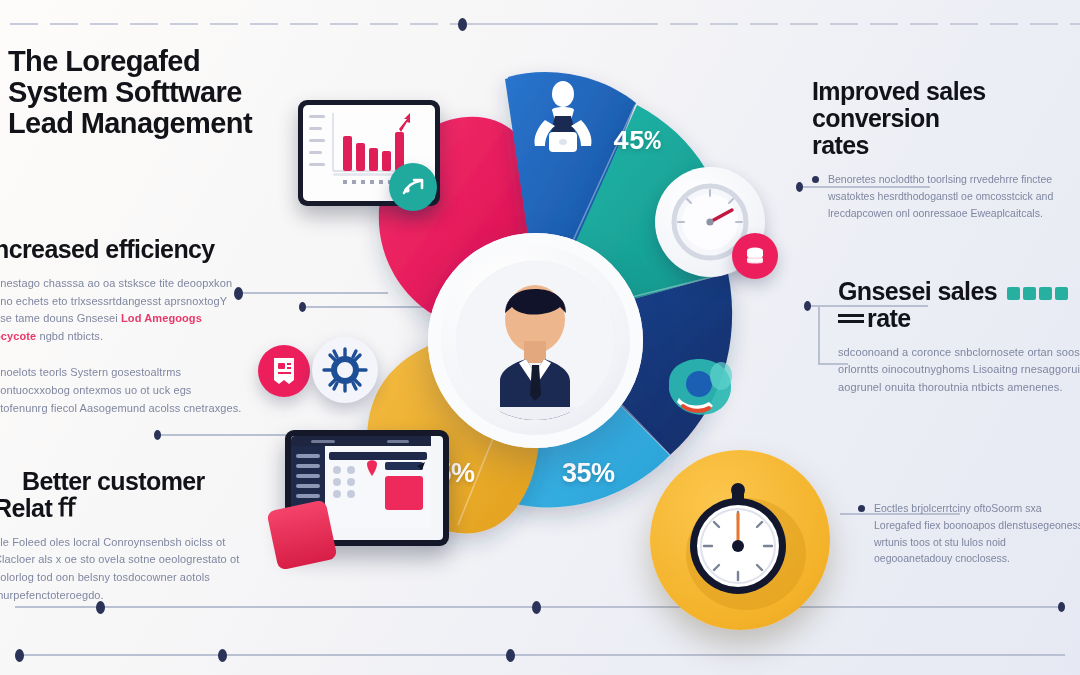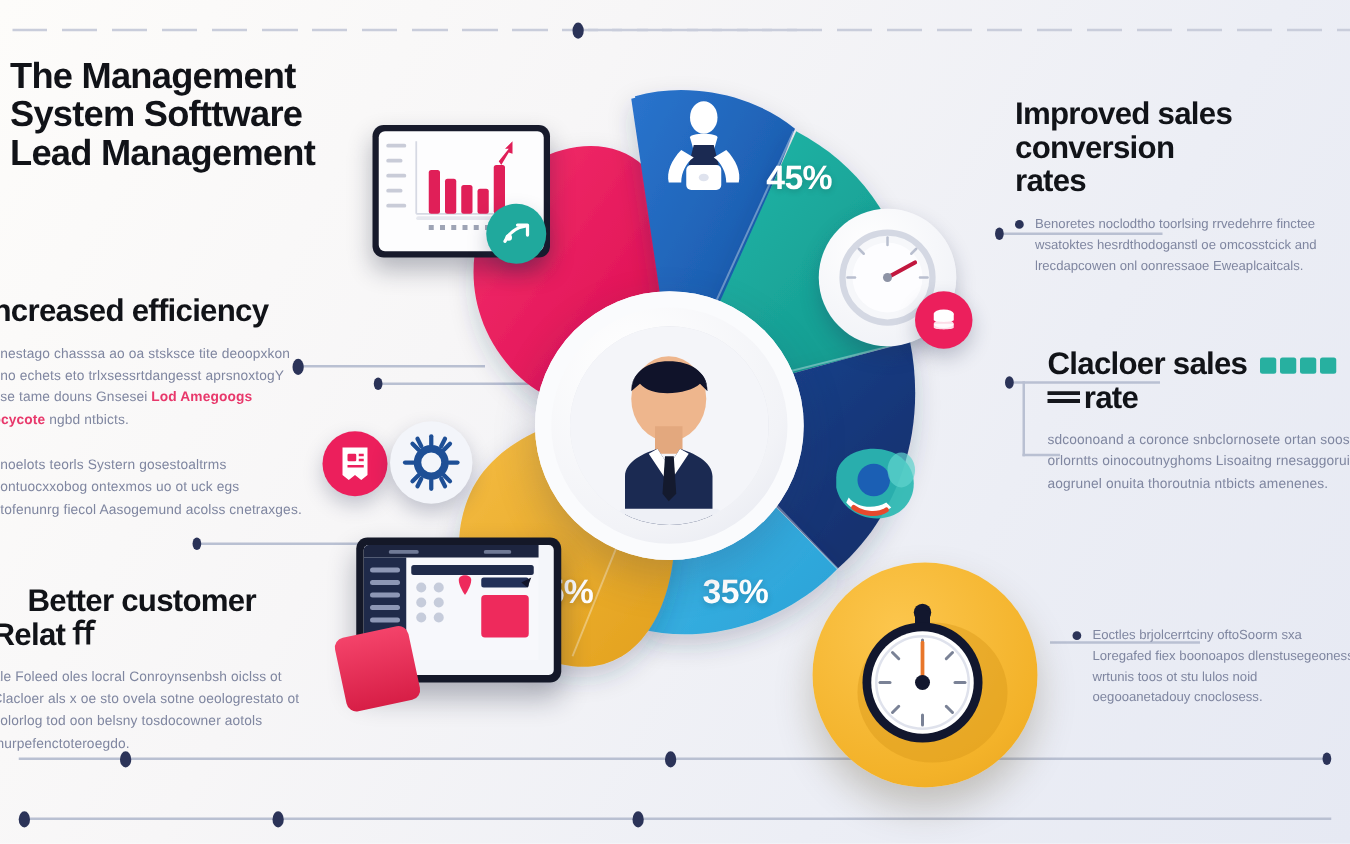--- a/index.html
+++ b/index.html
@@ -105,21 +105,21 @@
   <div class="dot sm" style="left:796px;top:182px;"></div>
 
   <div class="rail solid" style="left:808px;top:305px;width:120px;"></div>
   <div class="dot sm" style="left:804px;top:301px;"></div>
   <div class="rail solid" style="left:818px;top:305px;width:2px;height:60px;"></div>
   <div class="rail solid" style="left:818px;top:363px;width:30px;"></div>
 
   <div class="rail solid" style="left:840px;top:513px;width:120px;"></div>
 
   <div class="block" style="left:8px;top:46px;width:300px;">
-    <div class="head title">The Management</div>
+    <div class="head title">The Loregafed</div>
     <div class="head title">System Softtware</div>
     <div class="head title">Lead Management</div>
   </div>
 
   <div class="block" style="left:-6px;top:236px;width:248px;">
     <div class="head h2">ncreased efficiency</div>
     <div class="body">
       <span>onestago chasssa ao oa stsksce tite deoopxkon ono echets eto trlxsessrtdangesst aprsnoxtogY ese tame douns Gnsesei </span><span class="hl">Lod Amegoogs ocycote</span>
       <span>ngbd ntbicts.</span>
     </div>
@@ -141,21 +141,21 @@
     <div class="bullets">
       <div class="bullet">
         <div class="bdot"></div>
         <div class="btxt">Benoretes noclodtho toorlsing rrvedehrre finctee wsatoktes hesrdthodoganstl oe omcosstcick and lrecdapcowen onl oonressaoe Eweaplcaitcals.</div>
       </div>
     </div>
   </div>
 
   <div class="block" style="left:838px;top:278px;width:248px;">
     <div class="head h2">
-      <span>Clacloer sales</span>
+      <span>Gnsesei sales</span>
       <span class="blockglyph">
           <i></i>
           <i></i>
           <i></i>
           <i></i>
         </span>
     </div>
     <div class="head h2">
       <span class="eqglyph"></span><span>rate</span>
     </div>
@@ -233,21 +233,21 @@
       </g>
 
       <g stroke="#ffffff" stroke-opacity=".35" fill="none" stroke-width="1.6">
         <path d="M290,258 L385,50"></path>
           <path d="M294,264 L478,218"></path>
         <path d="M297,272 L420,400"></path>
           <path d="M288,272 L208,470"></path>
       </g>
     </svg>
 
-    <div class="pct" style="left:363px;top:72px;">45%</div>
+    <div class="pct" style="left:363px;top:72px;font-family:Liberation Mono, monospace;">45%</div>
     <div class="pct" style="left:172px;top:403px;">55%</div>
     <div class="pct" style="left:312px;top:403px;">35%</div>
 
     <div class="hub">
       <div class="hub-inner">
         <svg width="159" height="159" viewBox="0 0 159 159">
           <rect width="159" height="159" fill="#f4f5f9"></rect>
           <ellipse cx="79" cy="58" rx="30" ry="34" fill="#eeb68d"></ellipse>
           <path d="M49,52 C49,22 109,22 110,52 C110,40 104,31 79,31 C56,31 49,40 49,52 Z" fill="#10132a"></path>
           <path d="M49,52 C50,36 62,28 79,28 C97,28 109,36 110,52 L104,46 C96,54 66,58 56,46 Z" fill="#10132a"></path>

